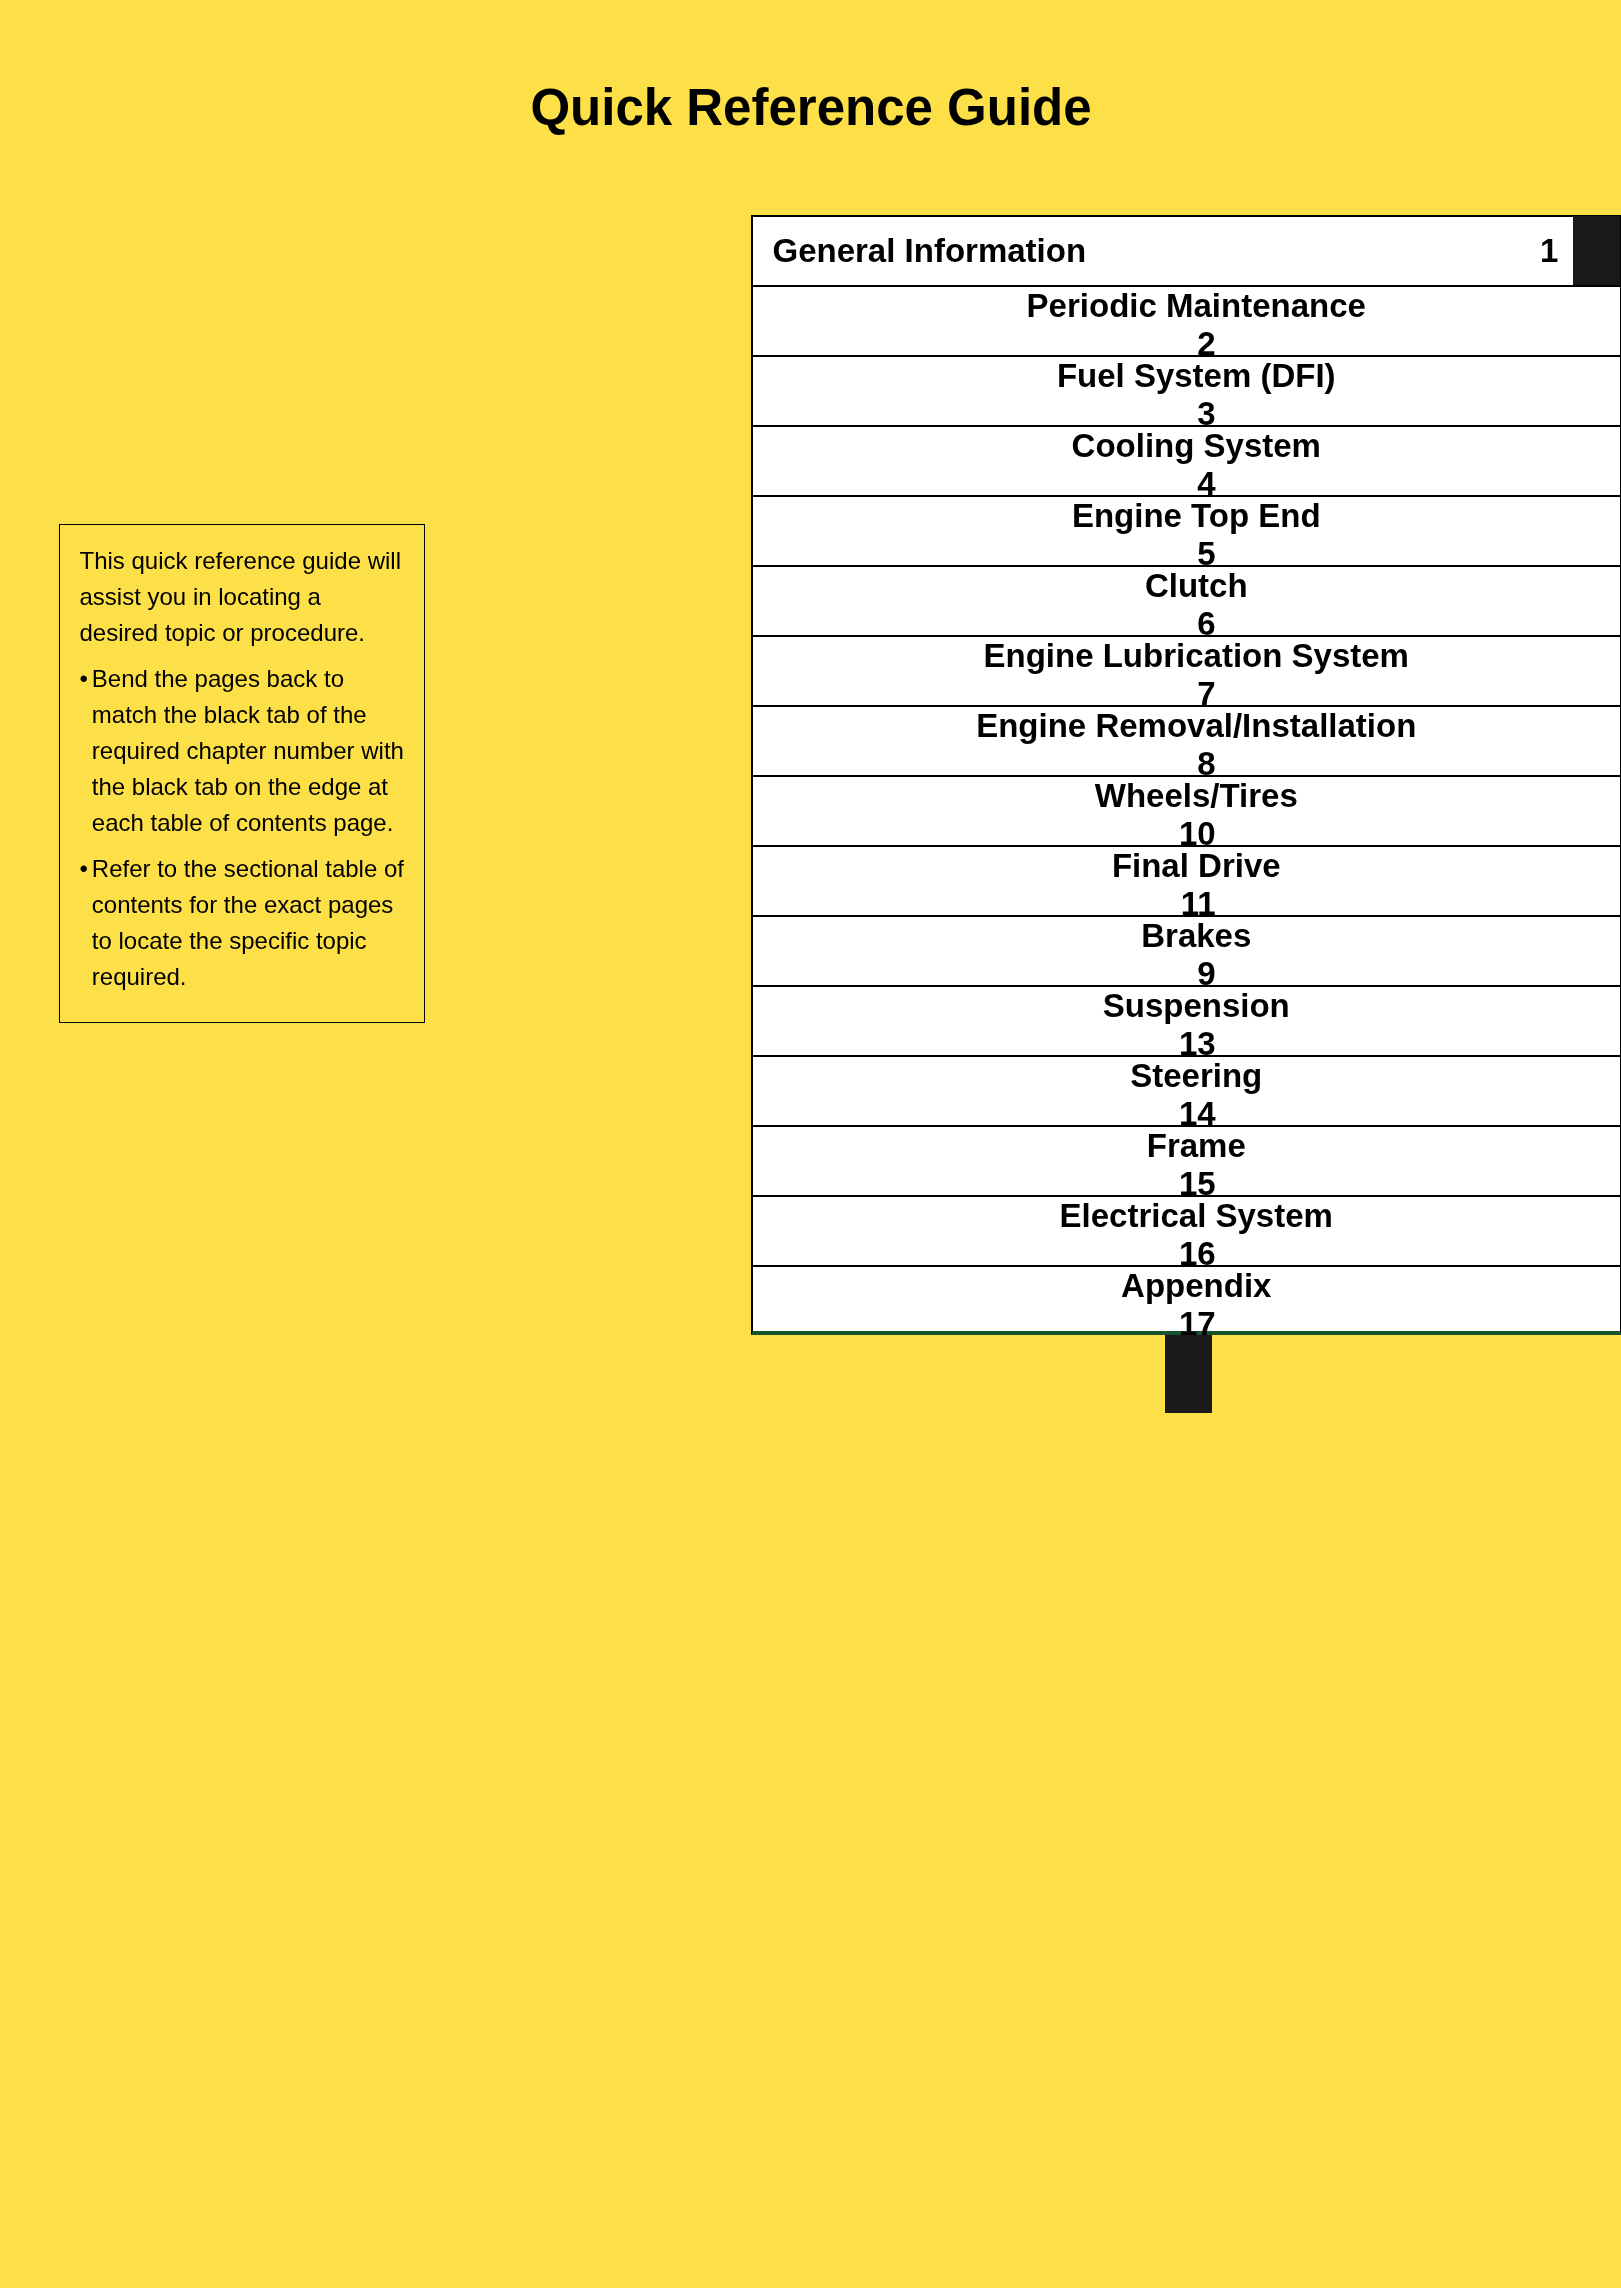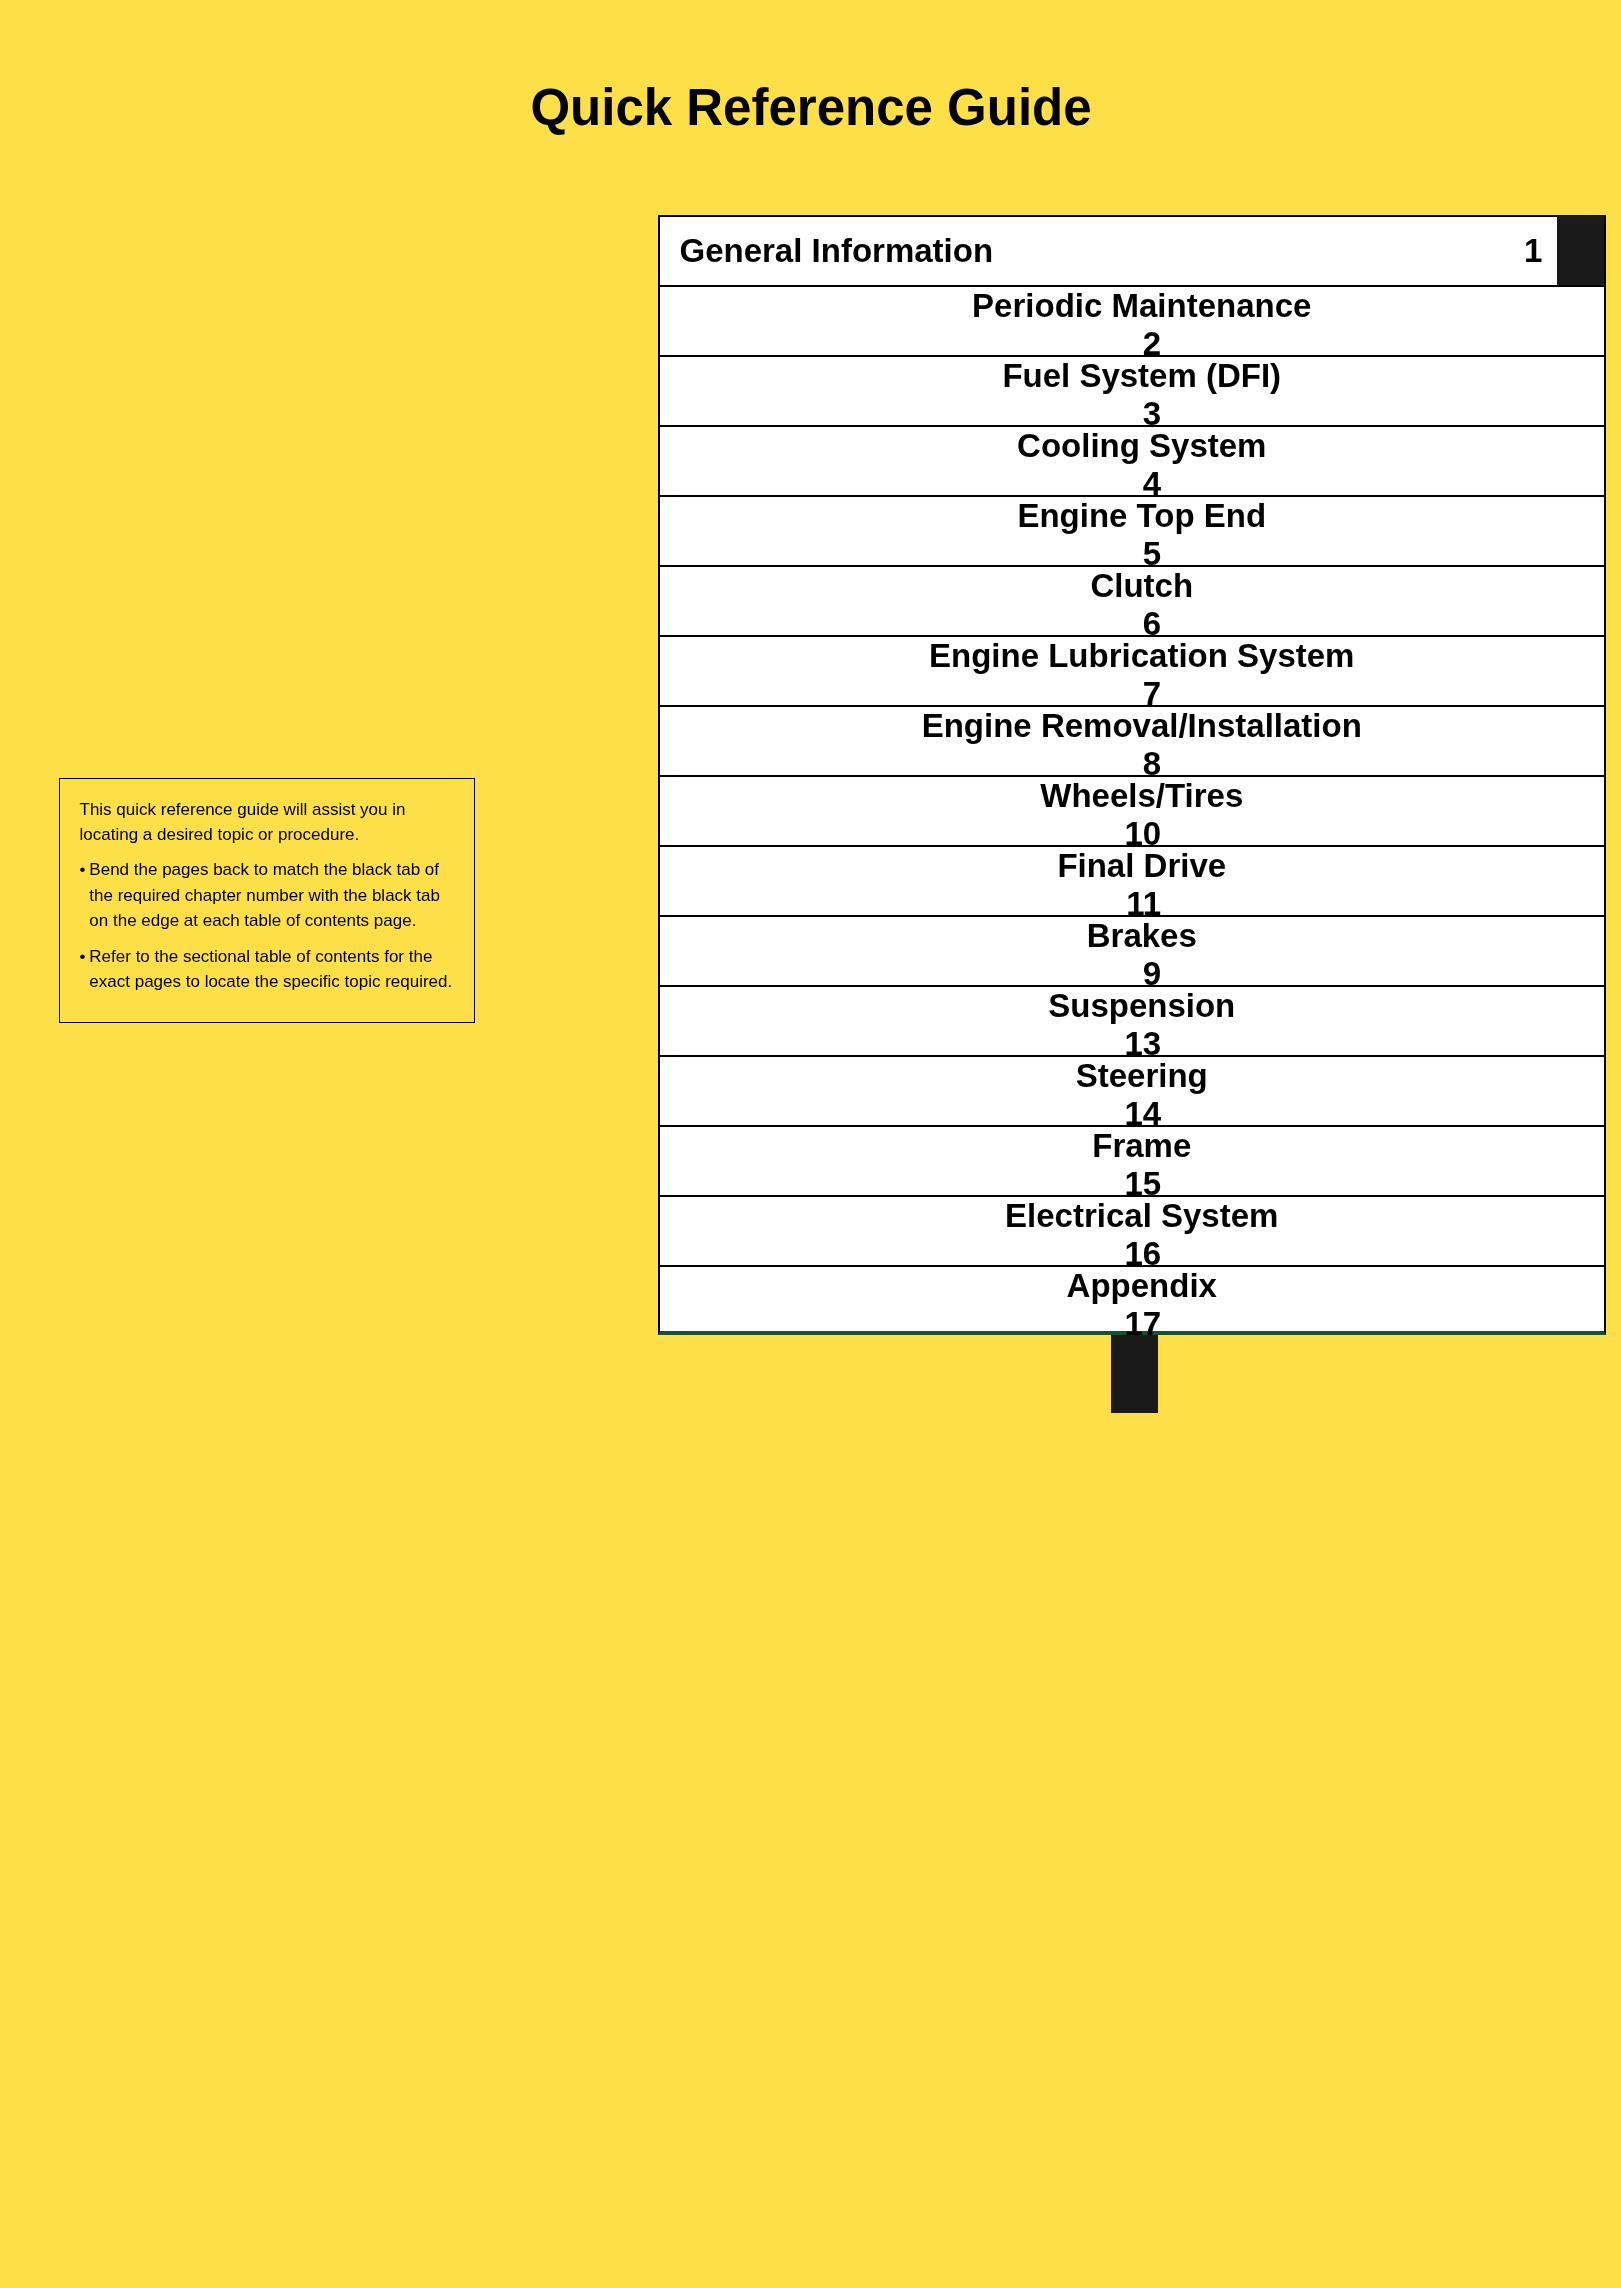--- a/index.html
+++ b/index.html
@@ -32,22 +32,22 @@
     }
 
     .content-area {
       display: flex;
       justify-content: flex-end;
       padding-right: 0;
       position: relative;
     }
 
     .toc-container {
-      width: 948px;
-      margin-right: 16px;
+      width: 871px;
+      margin-right: 0;
     }
 
     .toc-row {
       display: flex;
       align-items: center;
       border: 2px solid #000000;
       border-bottom: none;
       background: #ffffff;
       height: 70px;
       position: relative;
@@ -84,24 +84,24 @@
       height: 70px;
       background: #1a1a1a;
       flex-shrink: 0;
       margin-left: 4.9px;
     }
 
     .sidebar-note {
       position: absolute;
       left: 59px;
       bottom: 312px;
-      width: 416px;
+      width: 366px;
       border: 1.5px solid #000000;
       padding: 17.6px 19.5px;
-      font-size: 17px;
+      font-size: 24px;
       font-family: Arial, Helvetica, sans-serif;
       line-height: 1.5;
     }
 
     .sidebar-note p {
       margin-bottom: 9.8px;
     }
 
     .sidebar-note .bullet-item {
       display: flex;

